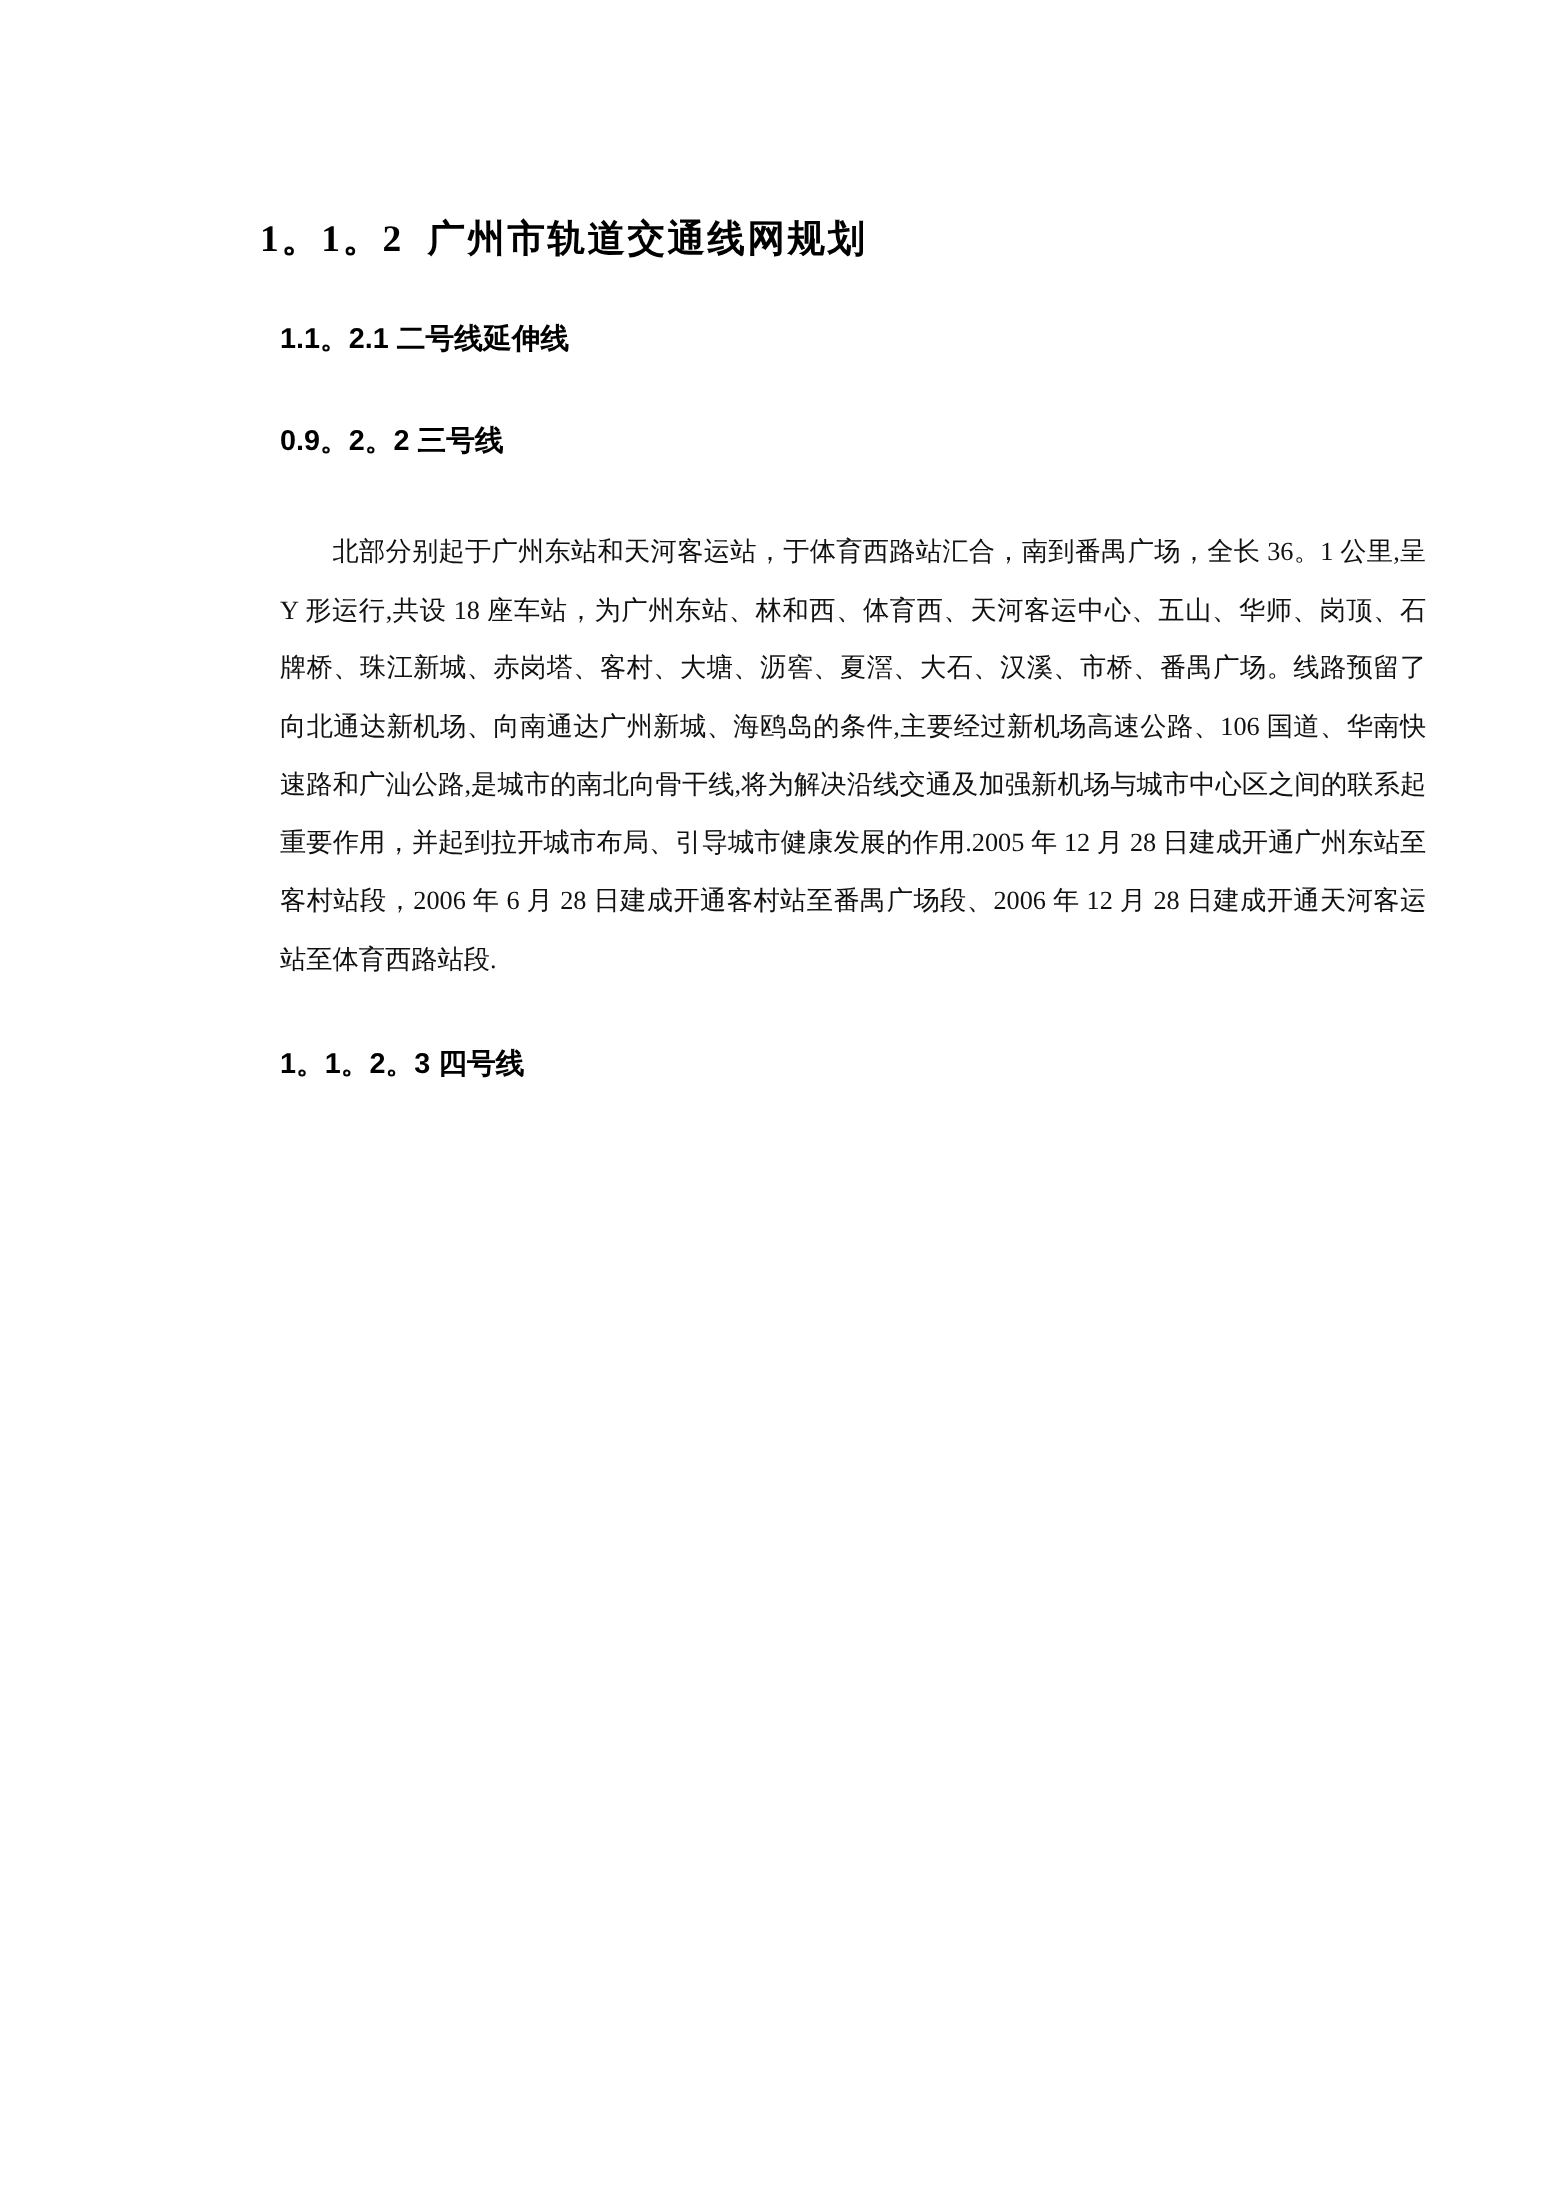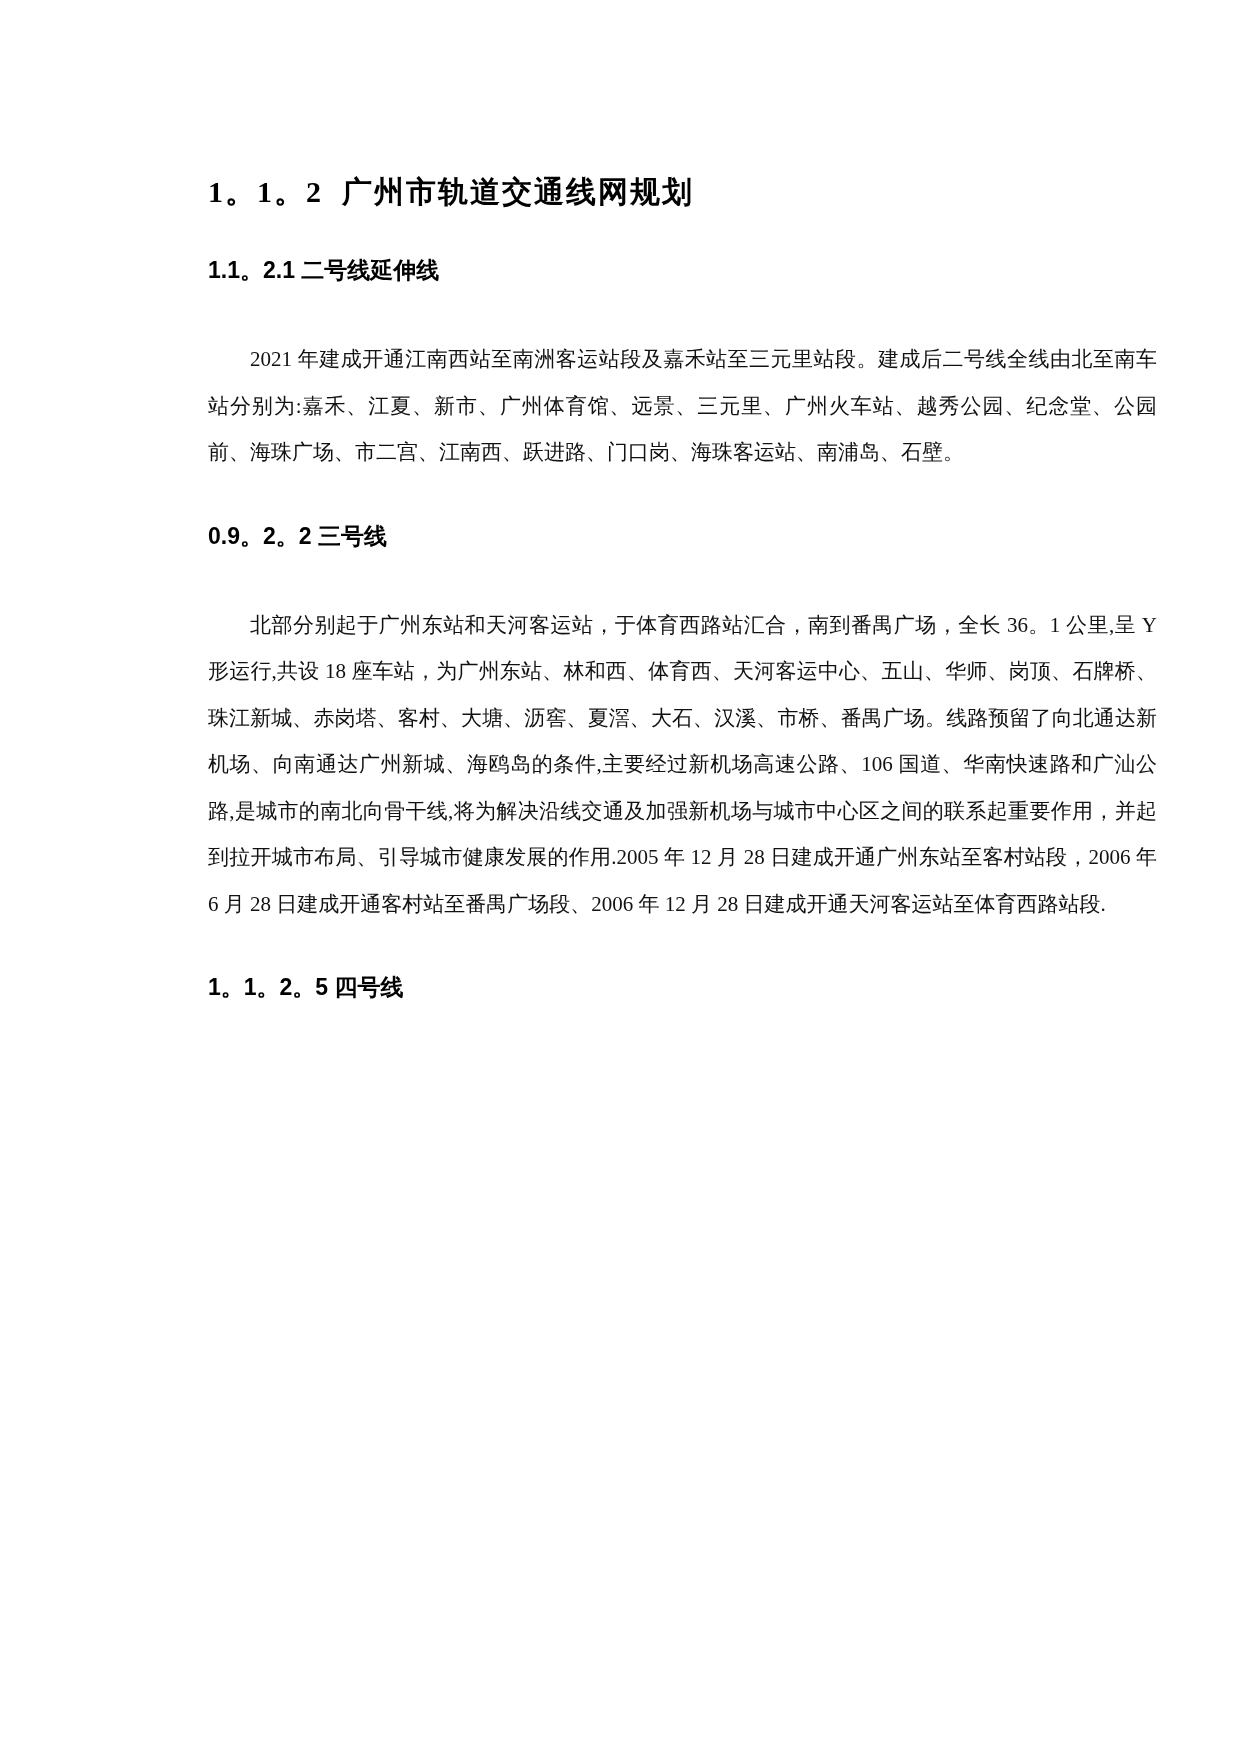--- a/index.html
+++ b/index.html
@@ -39,37 +39,36 @@
   .body-paragraph {
     font-size: 21px;
     line-height: 46.5px;
     text-align: justify;
     text-justify: inter-ideograph;
     text-indent: 2em;
     margin: 0 0 44px 0;
     color: #111111;
   }
   .section {
-    margin: 0;
+    margin: 16px;
   }
 </style>
 </head>
 <body>
 
 <div class="page">
 
   <h1 class="doc-title">1。1。2  广州市轨道交通线网规划</h1>
 
   <div class="section">
     <h2 class="section-heading">1.1。2.1 二号线延伸线</h2>
-    <p class="body-paragraph">2021 年建成开通江南西站至南洲客运站段及嘉禾站至三元里站段。建成后二号线全线由北至南车站分别为:嘉禾、江夏、新市、广州体育馆、远景、三元里、广州火车站、越秀公园、纪念堂、公园前、海珠广场、市二宫、江南西、跃进路、门口岗、海珠客运站、南浦岛、石壁。</p>
   </div>
 
   <div class="section">
     <h2 class="section-heading">0.9。2。2 三号线</h2>
     <p class="body-paragraph">北部分别起于广州东站和天河客运站，于体育西路站汇合，南到番禺广场，全长 36。1 公里,呈 Y 形运行,共设 18 座车站，为广州东站、林和西、体育西、天河客运中心、五山、华师、岗顶、石牌桥、珠江新城、赤岗塔、客村、大塘、沥窖、夏滘、大石、汉溪、市桥、番禺广场。线路预留了向北通达新机场、向南通达广州新城、海鸥岛的条件,主要经过新机场高速公路、106 国道、华南快速路和广汕公路,是城市的南北向骨干线,将为解决沿线交通及加强新机场与城市中心区之间的联系起重要作用，并起到拉开城市布局、引导城市健康发展的作用.2005 年 12 月 28 日建成开通广州东站至客村站段，2006 年 6 月 28 日建成开通客村站至番禺广场段、2006 年 12 月 28 日建成开通天河客运站至体育西路站段.</p>
   </div>
 
   <div class="section">
-    <h2 class="section-heading">1。1。2。5 四号线</h2>
+    <h2 class="section-heading">1。1。2。3 四号线</h2>
   </div>
 
 </div>
 
 </body></html>

